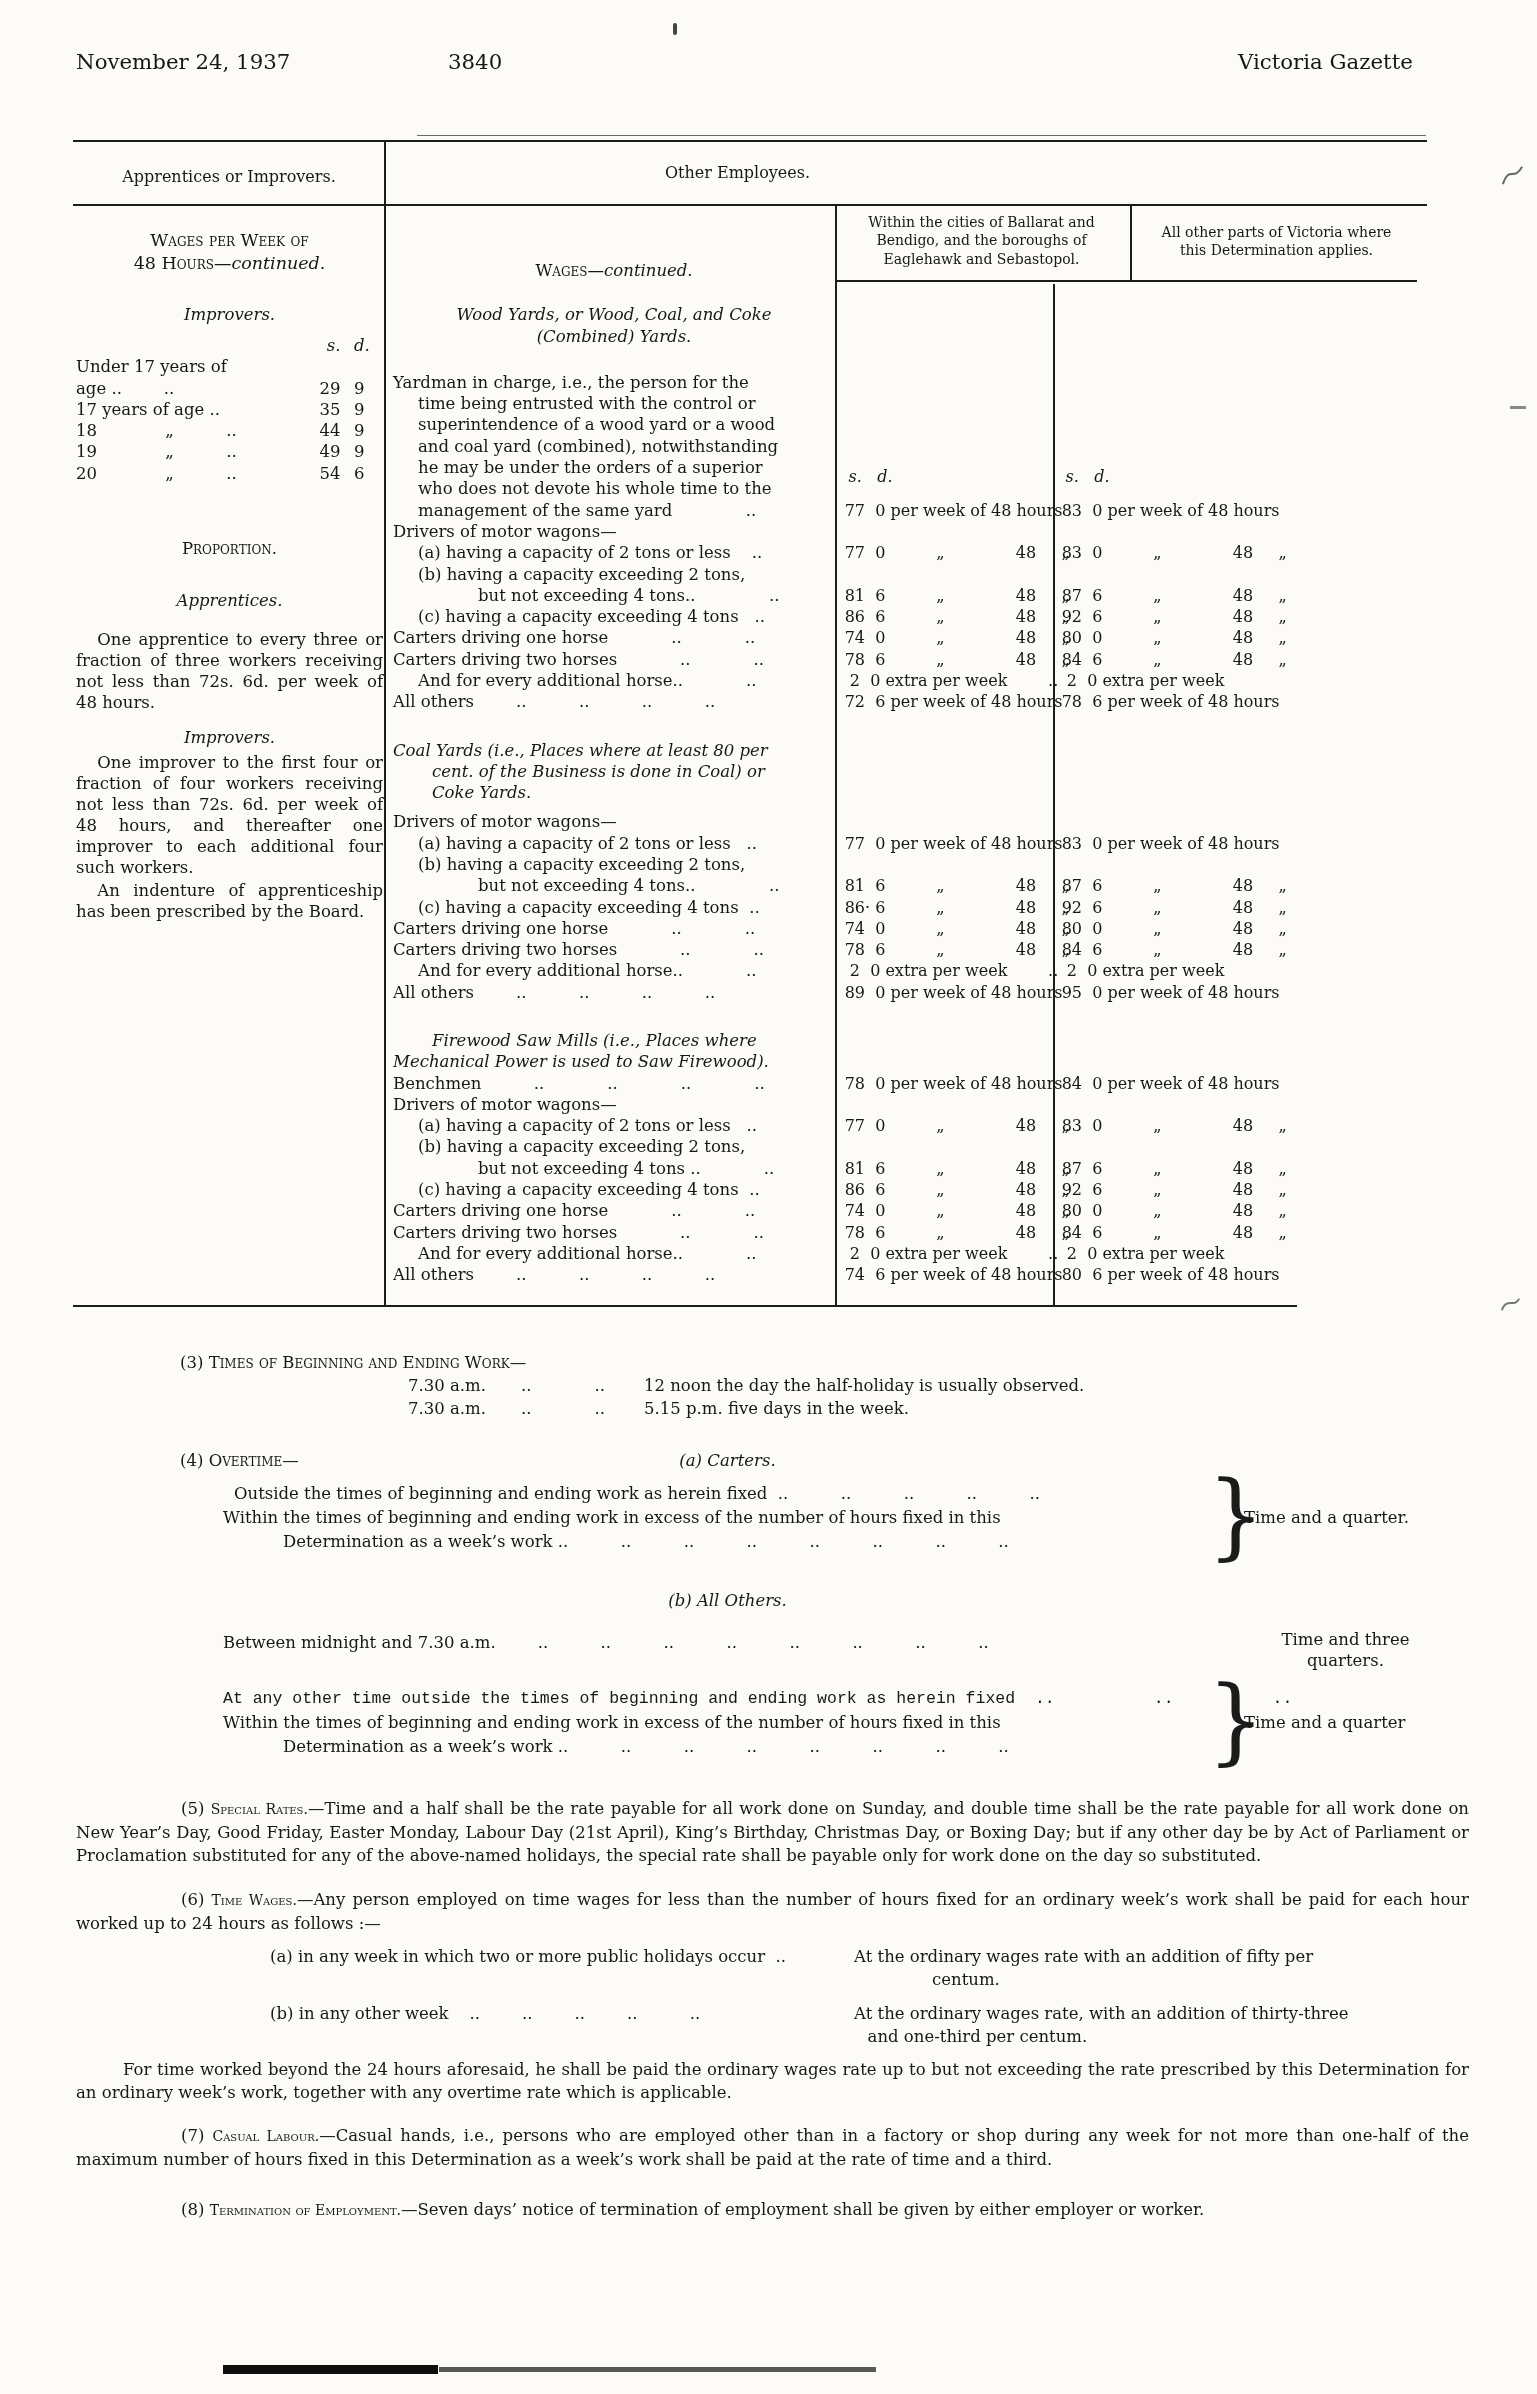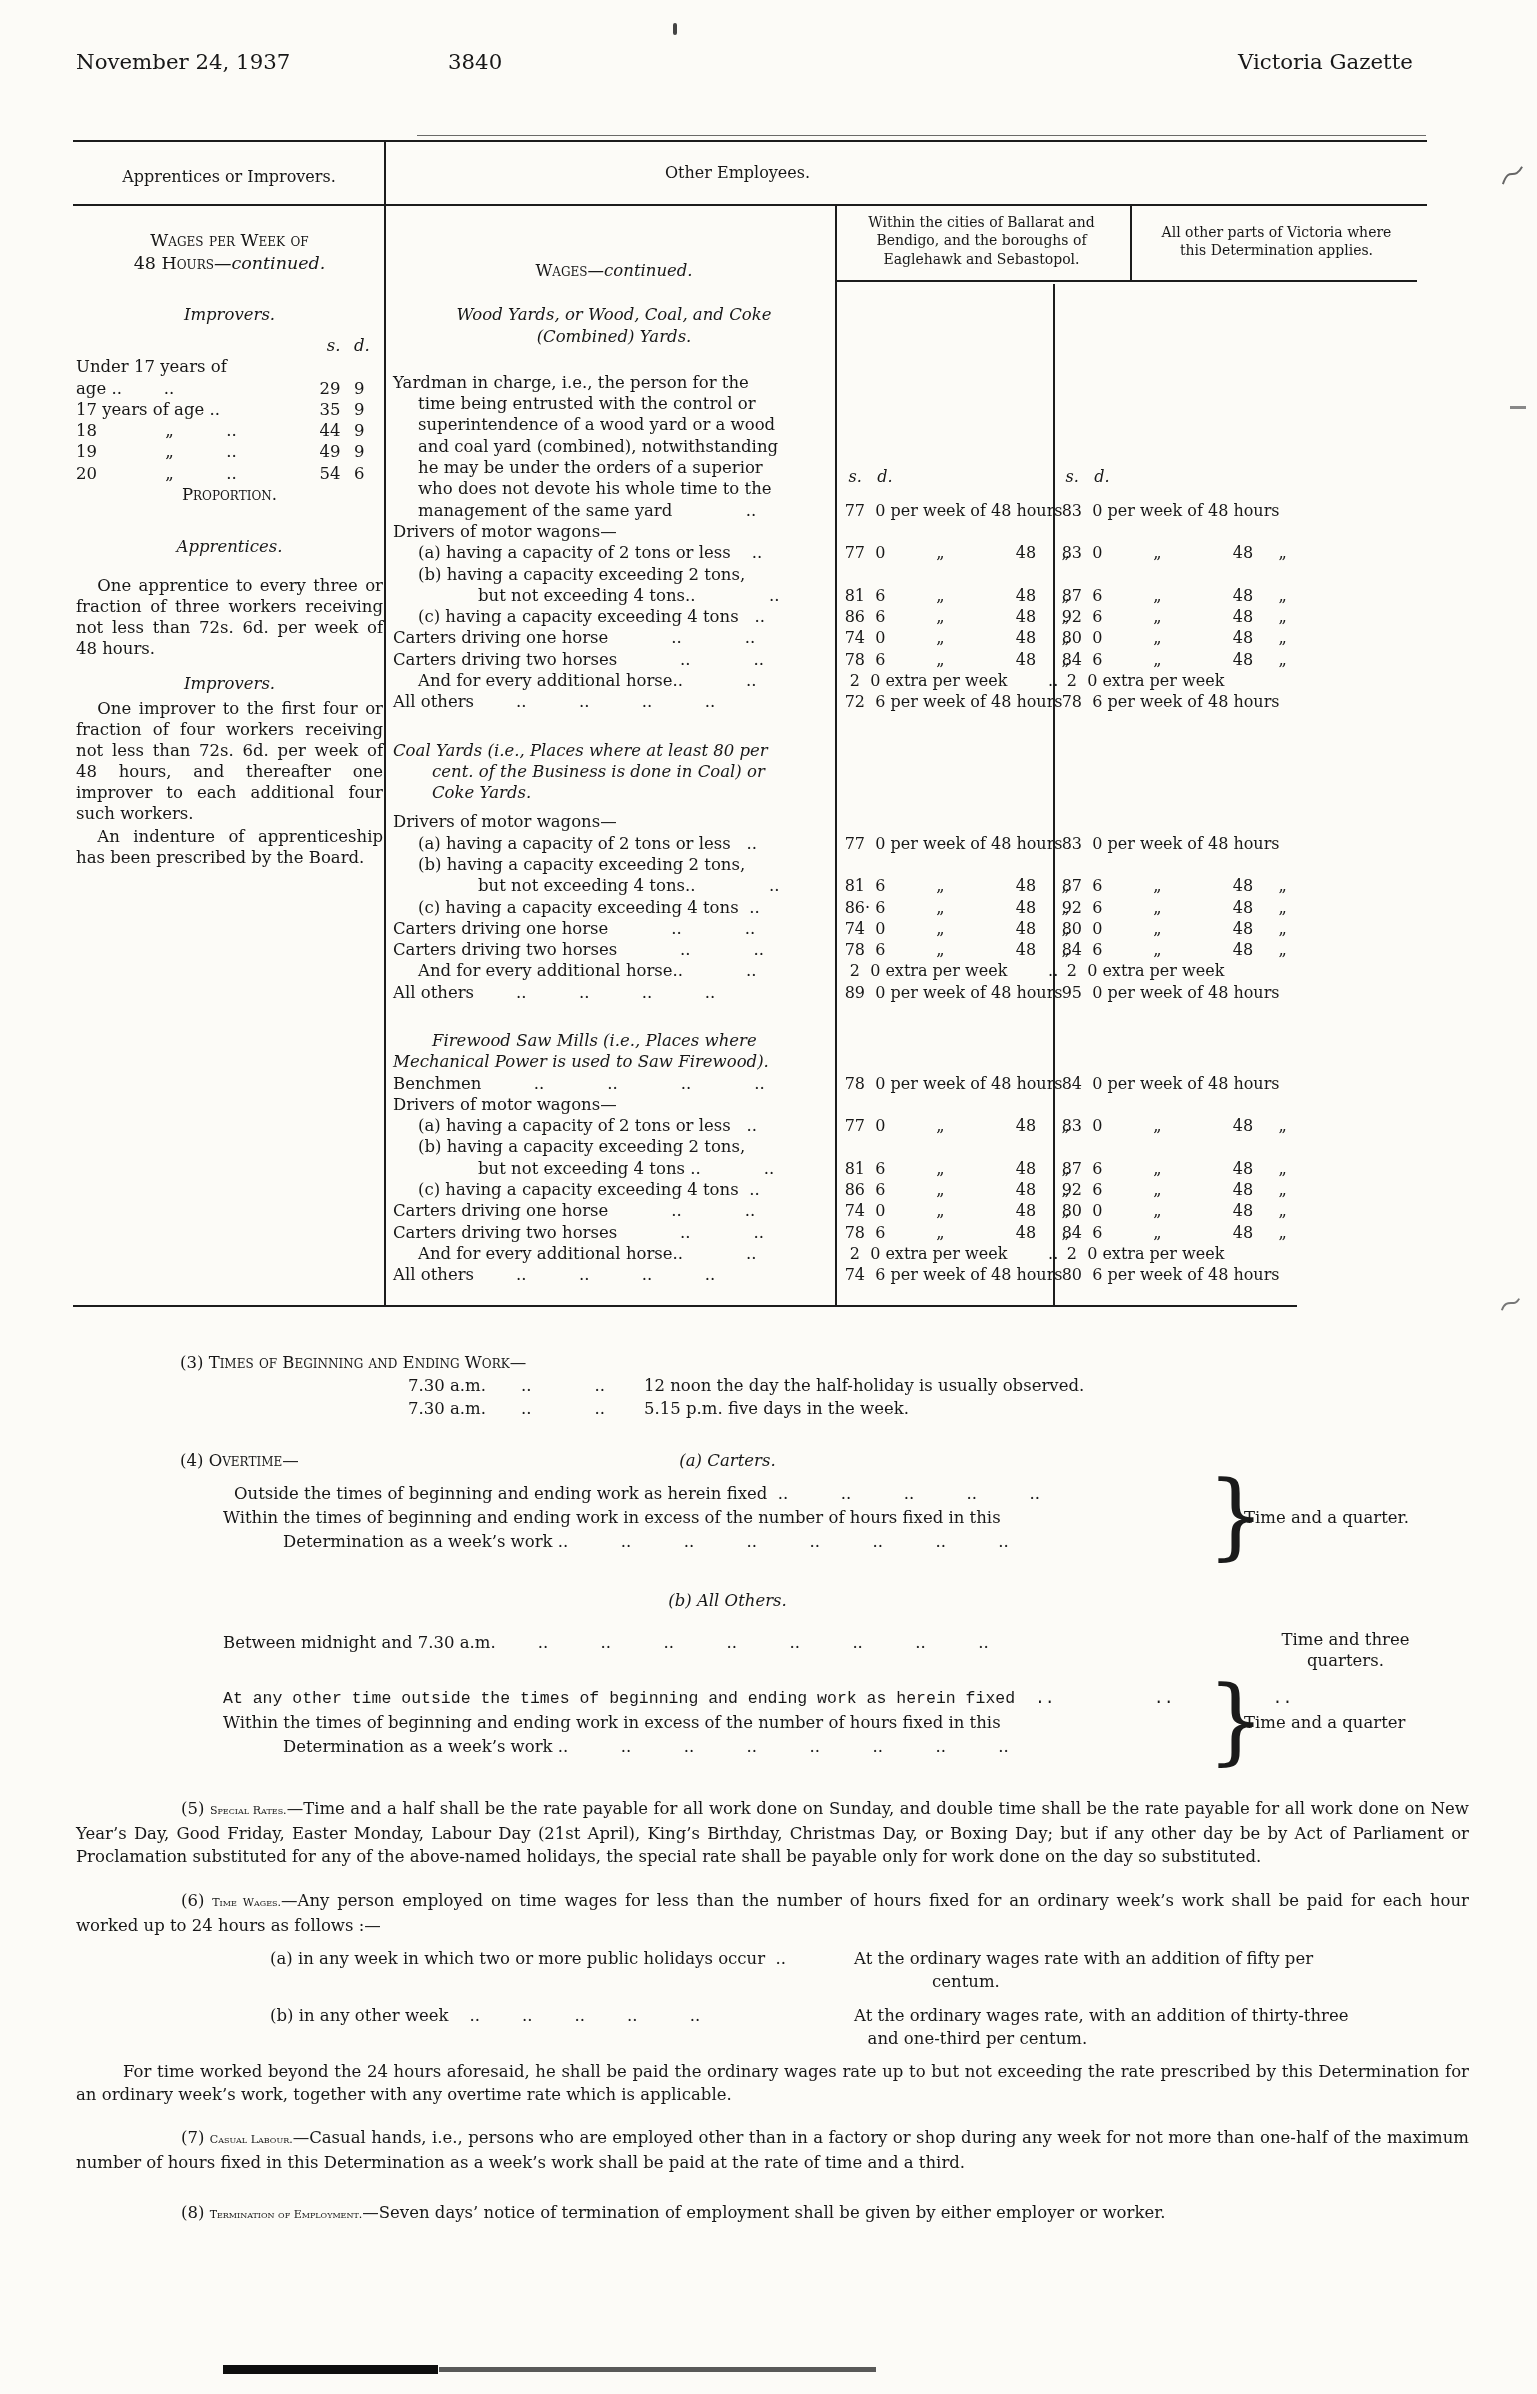--- a/index.html
+++ b/index.html
@@ -42,21 +42,21 @@
   .colh{font-weight:bold;font-size:14.6px;text-align:center;}
   .ot-block{position:relative;margin-left:223px;width:982px;line-height:24px;}
   .ot-block .ln{white-space:pre;}
   .brace{position:absolute;font-size:91px;line-height:1;font-weight:400;
          transform:scaleY(1.02);color:#1b1b1b;}
   .rate{position:absolute;font-size:16.5px;line-height:21.3px;}
   
   #bottom{left:76px;top:1797px;width:1393px;font-size:16.5px;line-height:23px;}
   .para{margin:0;text-align:justify;text-indent:105px;}
   .para-f{margin:0;text-align:justify;text-indent:47px;}
-  .sec-title{font-size:11px;}
+  .sec-title{font-size:14px;}
   .item{position:relative;min-height:47px;margin-bottom:9.7px;}
   .item-label{position:absolute;left:194px;white-space:pre;}
   .item-text{margin-left:778px;width:615px;}
   .artifact{position:absolute;color:#555;}
 </style>
 </head>
 <body>
 
 <div class="page">
 
@@ -122,21 +122,21 @@
           <span class="age-label">19             „          ..</span>
           <span class="age-s">49</span>
           <span class="age-d">9</span>
         </div>
         <div class="age-row">
           <span class="age-label">20             „          ..</span>
           <span class="age-s">54</span>
           <span class="age-d">6</span>
         </div>
       </div>
-    <div class="lc-h sc" style="text-align:center;">Proportion.</div>
+    <div class="lc-h sc" style="margin-top:54px;text-align:center;">Proportion.</div>
     <div class="lc-h it" style="margin-top:31px;">Apprentices.</div>
     <p class="lc-p" style="margin-top:17.5px;">One apprentice to every three or fraction of three workers receiving not less than 72s. 6d. per week of 48 hours.</p>
     <div class="lc-h it" style="margin-top:13.6px;">Improvers.</div>
     <p class="lc-p" style="margin-top:3.9px;">One improver to the first four or fraction of four workers receiving not less than 72s. 6d. per week of 48 hours, and thereafter one improver to each additional four such workers.</p>
     <p class="lc-p" style="margin-top:1.9px;">An indenture of apprenticeship has been prescribed by the Board.</p>
   </div>
 
   <div class="abs" id="wage-body">
     <div class="wages-cont">
       <span class="sc">Wages</span><span class="it">—continued.</span>

